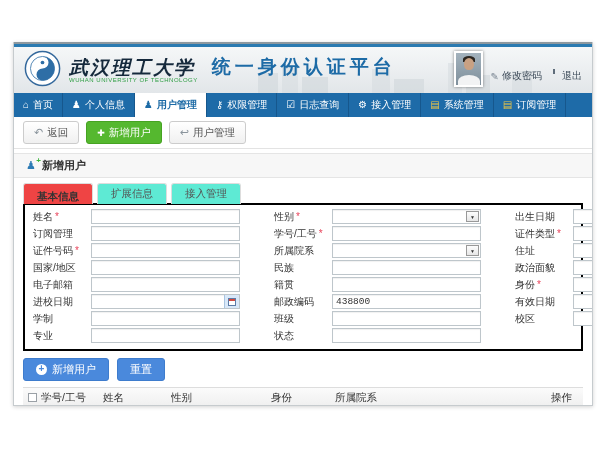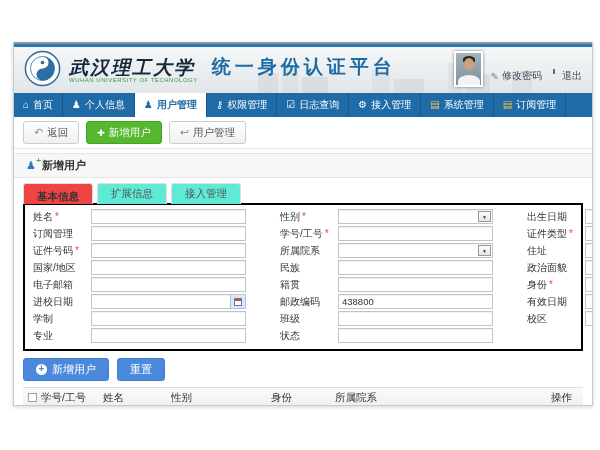--- a/index.html
+++ b/index.html
@@ -84,21 +84,21 @@
     border-radius:3px 3px 0 0; cursor:pointer; margin-bottom:-1px; }
   .tab.active { background:#ef4444; color:#333; font-weight:bold;align-items:flex-end; }
   .panel { border:2px solid #000000; background:#fff; padding:4px 22px 6px 8px;
     display:grid; grid-template-columns:1fr 1fr 1fr; column-gap:34px; row-gap:2px; }
   .cell { display:flex; align-items:center; height:15px; }
   .cell label { width:58px; flex-shrink:0; font-size:10px; color:#333; white-space:nowrap; }
   .req { color:#e8435a; margin-left:2px; font-size:10px; }
   .iwrap { flex:1; display:flex; height:15px; border:1px solid #bec6cb; background:#fff;
     box-shadow:inset 0 1px 1px rgba(0,0,0,.06); }
   .iwrap input { flex:1; min-width:0; border:none; outline:none; height:100%;
-    font-size:9.5px; padding:0 3px; font-family:Liberation Sans, sans-serif; color:#333; background:transparent; }
+    font-size:9.5px; padding:0 3px; font-family:Liberation Mono, monospace; color:#333; background:transparent; }
   .addon { flex-shrink:0; display:flex; align-items:center; justify-content:center; cursor:pointer; }
   .addon.sel { width:13px; margin:1px; border:1px solid #999;
     background:linear-gradient(#fdfdfd,#e6e6e6); font-size:5px; color:#333; }
   .addon.date { width:15px; background:#d9e8f8; border-left:1px solid #a9c4e0; }
   .cal { width:8px; height:8px; border:1px solid #5c7ba6;
     background:linear-gradient(#d2493f 0 2.5px,#fff 2.5px); }
 
   
   .actions { margin:7px 0 6px; display:flex; gap:8px; }
   .btn-blue { background:#4a89dc; border:1px solid #3e7ccd; color:#fff; font-size:11px;

